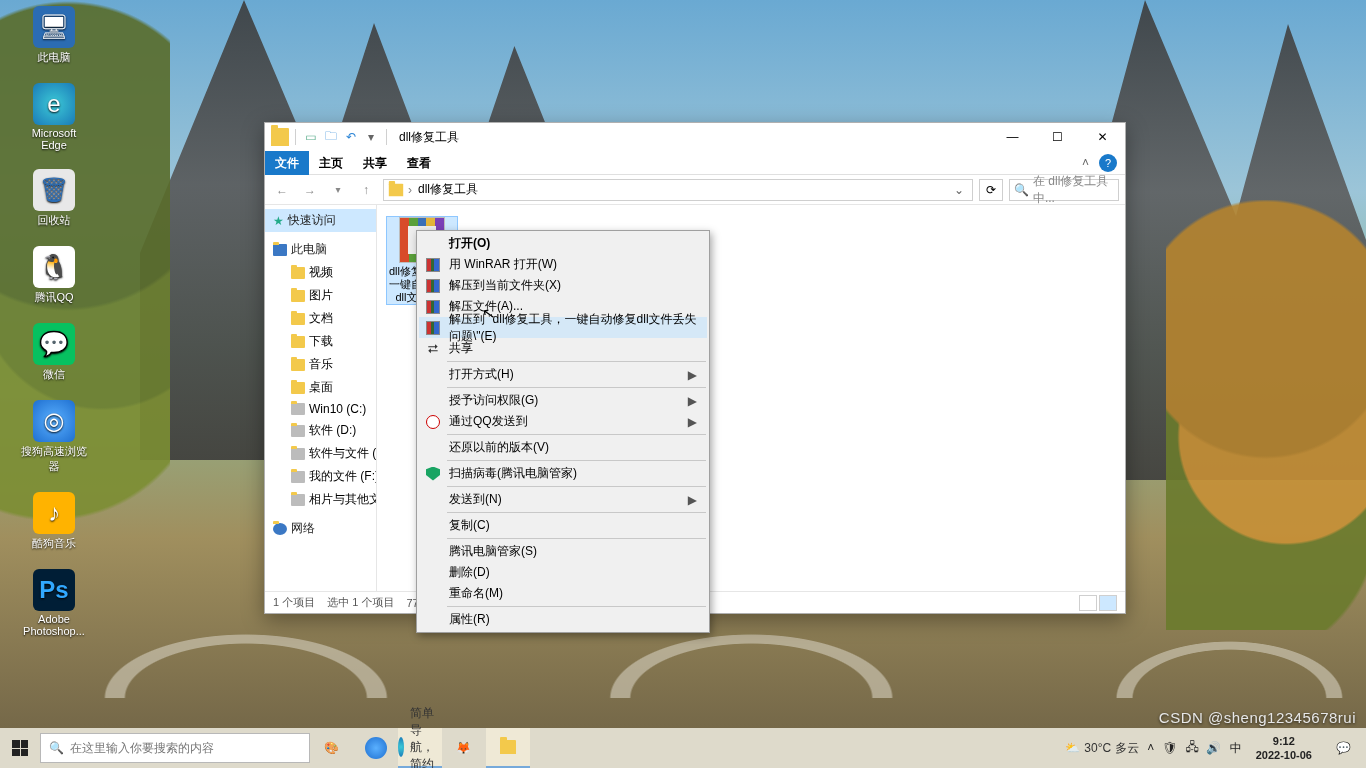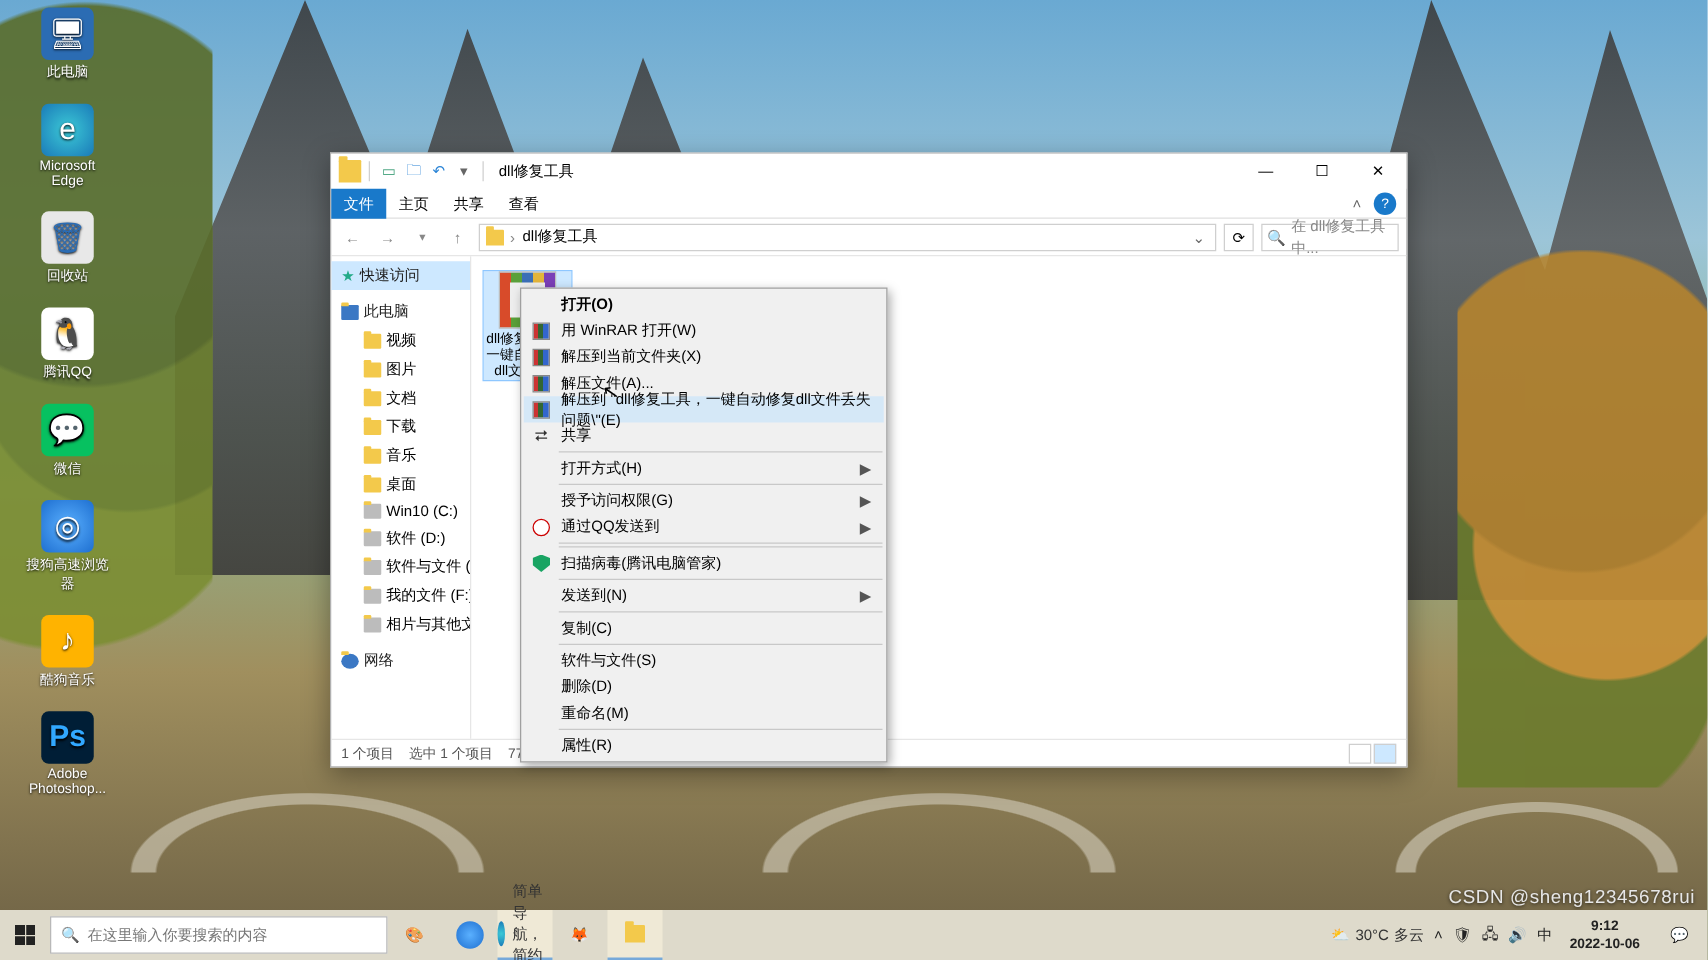--- a/index.html
+++ b/index.html
@@ -28,21 +28,21 @@
 .titlebar .qat { display:flex; gap:2px; align-items:center; }
 .qat span { width:18px; height:18px; display:inline-flex; align-items:center; justify-content:center; }
 .folder-icon { width:16px; height:14px; background:#f3c94b; border-radius:1px 1px 0 0; position:relative; }
 .folder-icon::before{content:"";position:absolute;left:0;top:-3px;width:7px;height:4px;background:#f3c94b;border-radius:1px 1px 0 0;}
 .titlebar .sep { width:1px; height:16px; background:#d0d0d0; margin:0 4px; }
 .titlebar .title { margin-left:8px; }
 .winbtns { margin-left:auto; display:flex; }
 .winbtns div { width:45px; height:28px; display:flex; align-items:center; justify-content:center; font-size:12px; cursor:pointer; }
 
 .ribbon { height:24px; display:flex; align-items:center; font-size:12px; border-bottom:1px solid #e0e0e0; }
-.ribbon .tab { padding:0 10px; height:24px; line-height:24px; cursor:pointer; }
+.ribbon .tab { padding:0 10px; height:24px; line-height:24px; cursor:pointer;font-weight:bold; }
 .ribbon .tab.file { background:#1979ca; color:#fff; }
 .ribbon .spacer { flex:1; }
 .ribbon .caret { padding:0 6px; cursor:pointer; color:#666; }
 .ribbon .help { width:18px; height:18px; border-radius:50%; background:#1979ca; color:#fff; display:flex; align-items:center; justify-content:center; margin:0 8px 0 4px; font-size:11px; cursor:pointer; }
 
 .addr { height:30px; display:flex; align-items:center; gap:6px; padding:0 6px; border-bottom:1px solid #e6e6e6; font-size:12px; }
 .addr .navbtn { width:22px; height:22px; display:flex; align-items:center; justify-content:center; color:#888; cursor:pointer; }
 .addr .path { flex:1; height:22px; border:1px solid #cfcfcf; display:flex; align-items:center; padding:0 4px; gap:4px; }
 .addr .crumb { padding:0 2px; cursor:pointer; }
 .addr .chev { color:#888; }
@@ -320,39 +320,42 @@
       <span class="sub">▶</span>
     </div>
   <div class="row">
       <span class="ico">
         <span class="qqico"></span>
       </span>
       <span>通过QQ发送到</span>
       <span class="sub">▶</span>
     </div>
   <hr>
+  <div class="row">
+      <span>还原以前的版本(V)</span>
+    </div>
   <hr>
   <div class="row">
       <span class="ico">
         <span class="shield"></span>
       </span>
       <span>扫描病毒(腾讯电脑管家)</span>
     </div>
   <hr>
   <div class="row">
       <span>发送到(N)</span>
       <span class="sub">▶</span>
     </div>
   <hr>
   <div class="row">
       <span>复制(C)</span>
     </div>
   <hr>
   <div class="row">
-      <span>软件与文件(S)</span>
+      <span>腾讯电脑管家(S)</span>
     </div>
   <div class="row">
       <span>删除(D)</span>
     </div>
   <div class="row">
       <span>重命名(M)</span>
     </div>
   <hr>
   <div class="row">
       <span>属性(R)</span>

